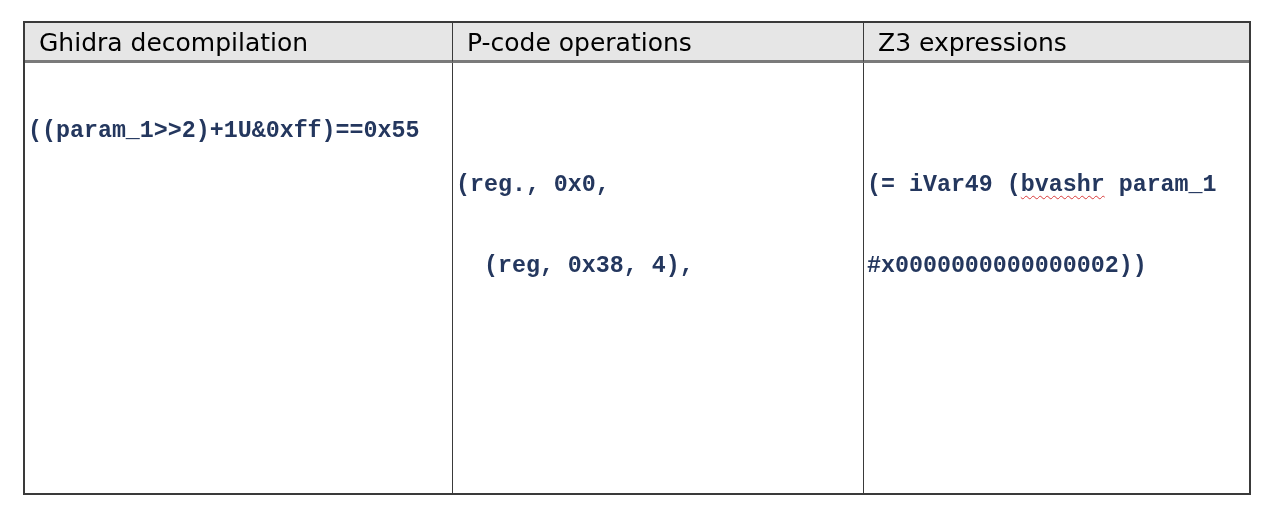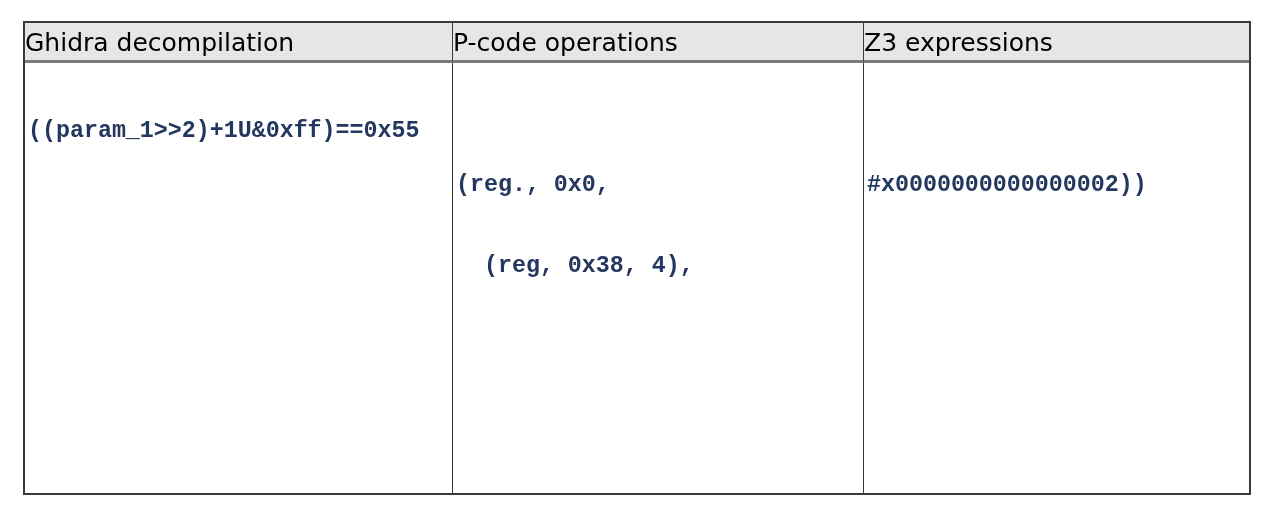--- a/index.html
+++ b/index.html
@@ -25,21 +25,21 @@
       grid-template-columns: 428px 411px 1fr;
       grid-template-rows: 40px 1fr;
     }
     .hcell {
       background: #e6e6e6;
       border-bottom: 3px solid #7a7a7a;
       font-family: "DejaVu Sans", sans-serif;
       font-size: 25px;
       color: #000000;
       line-height: 40px;
-      padding-left: 0;
+      padding-left: 14px;
       white-space: nowrap;
       box-sizing: border-box;
     }
     .cell {
       font-family: "Liberation Mono", "DejaVu Sans Mono", monospace;
       font-weight: bold;
       font-size: 23.3px;
       line-height: 27px;
       color: #24375e;
       white-space: pre;
@@ -76,20 +76,21 @@
     
     
     
     
     
     
   </div>
 
   <div class="cell">
     <div>
+      <div><span>(= iVar49 (</span><span class="squiggle">bvashr</span><span> param_1</span></div>
       <div>#x0000000000000002))</div>
     </div>
     <div class="blank"></div>
     <div>
       
       
     </div>
     
     
     

